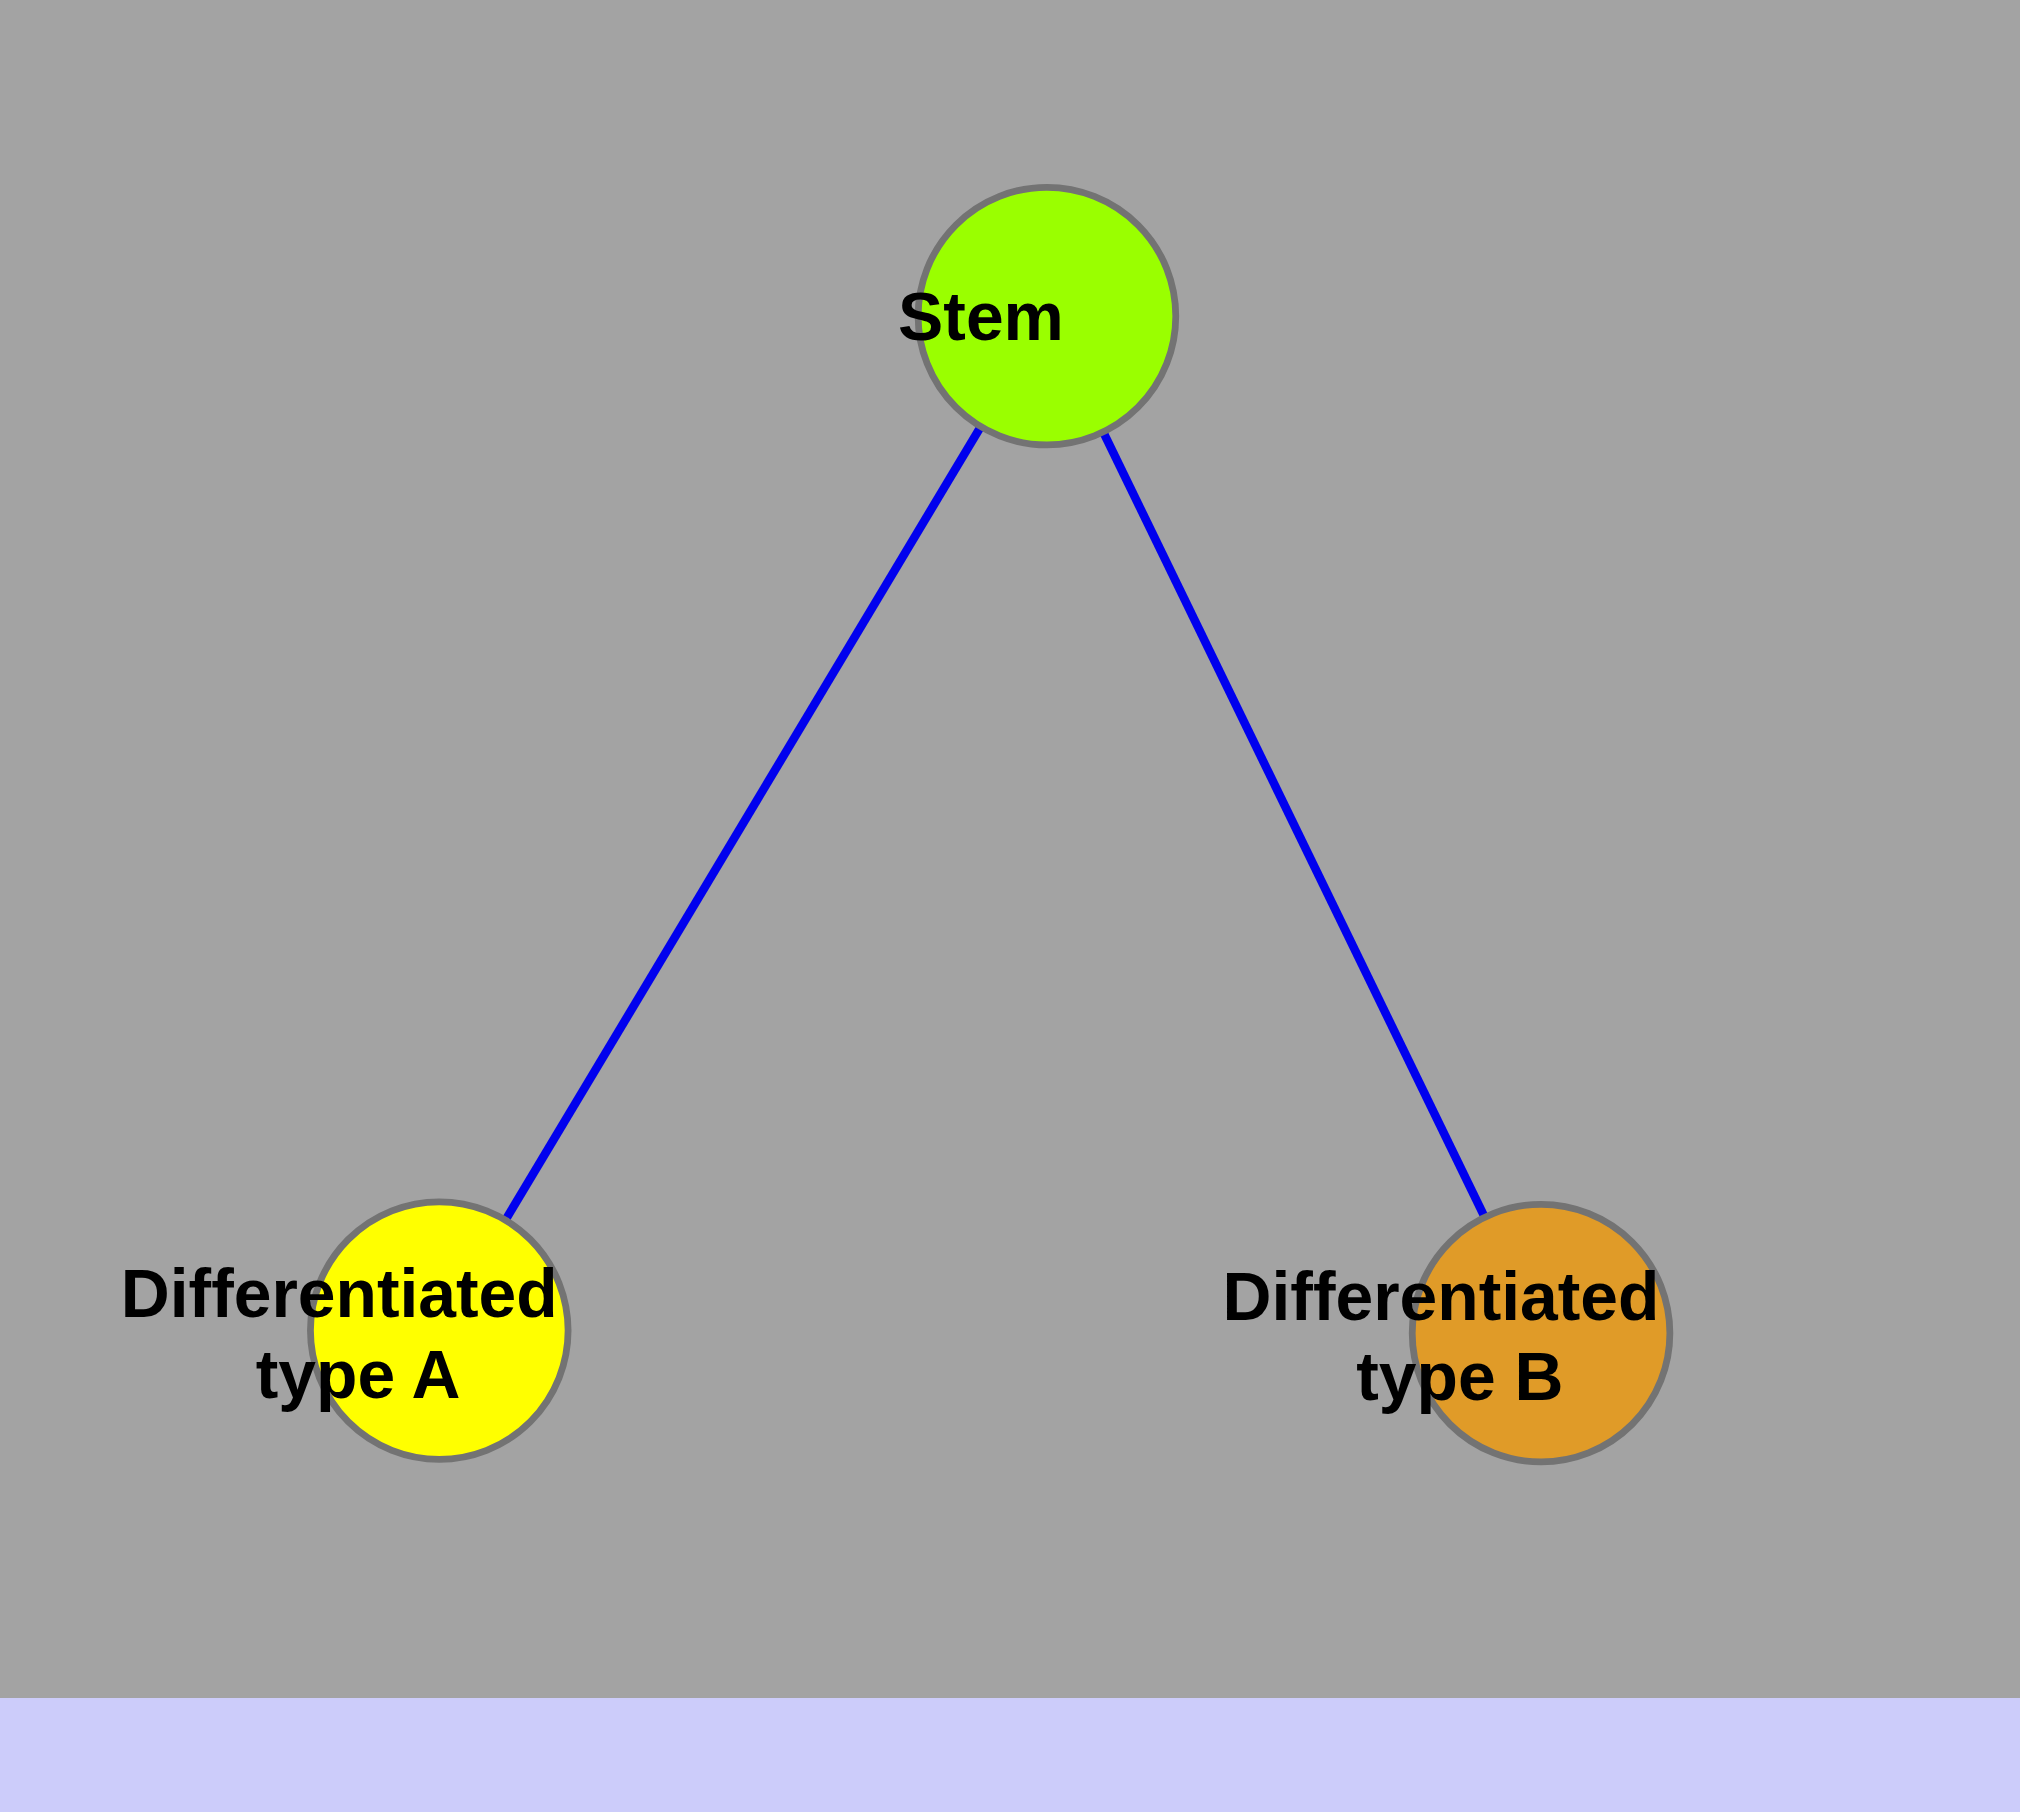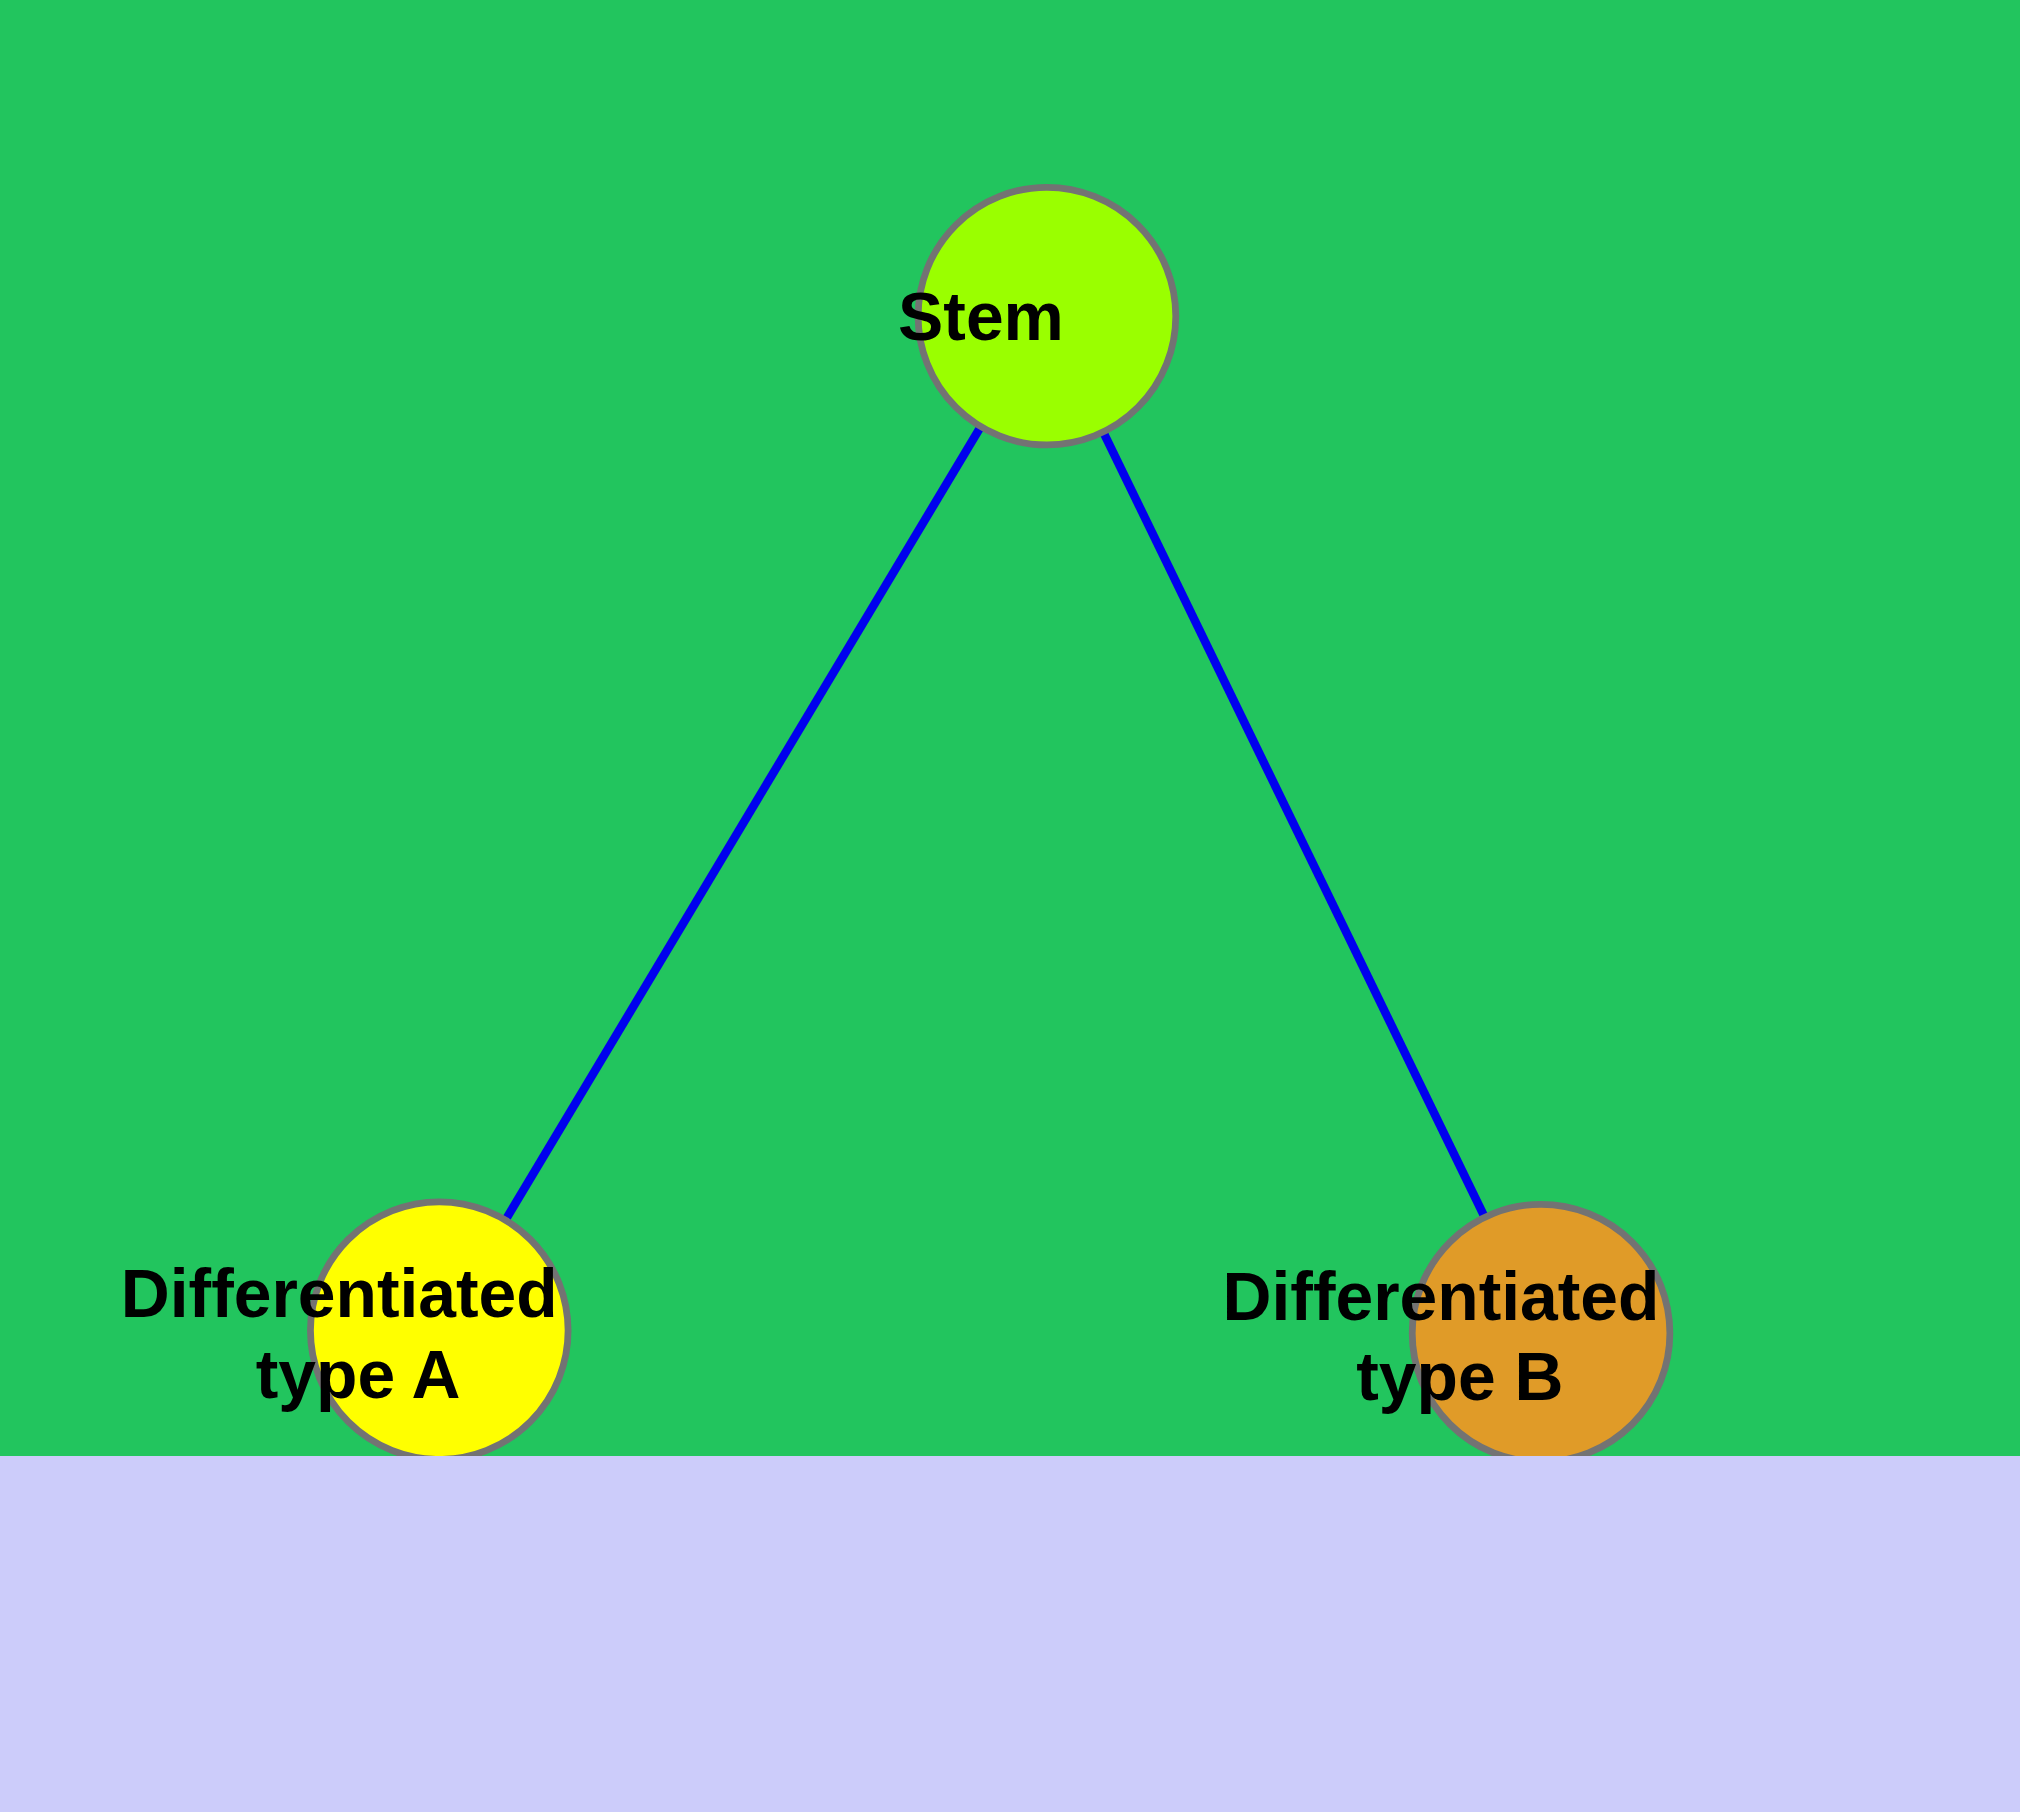--- a/index.html
+++ b/index.html
@@ -42,21 +42,21 @@
     font-size: 80px;
     fill: #000000;
     text-anchor: middle;
     dominant-baseline: middle;
     white-space: pre;
   }
 </style>
 </head>
 <body style="background: rgb(204, 204, 250);">
 
-<div id="canvas" style="width: 2021px; height: 1456px; background: #22c55e;">
+<div id="canvas" style="width: 2021px; height: 1698px; background: #a3a3a3;">
   <svg id="graph-svg" viewBox="0 0 2384 2138" style="width: 2021px; height: 1812px;">
 
     <g>
       <line class="edge-line" x1="1235" y1="373" x2="518" y2="1570" stroke="#0000ee"></line>
       <line class="edge-line" x1="1235" y1="373" x2="1818" y2="1573" stroke="#0000ee"></line>
     </g>
 
     <g>
 
       <g>

